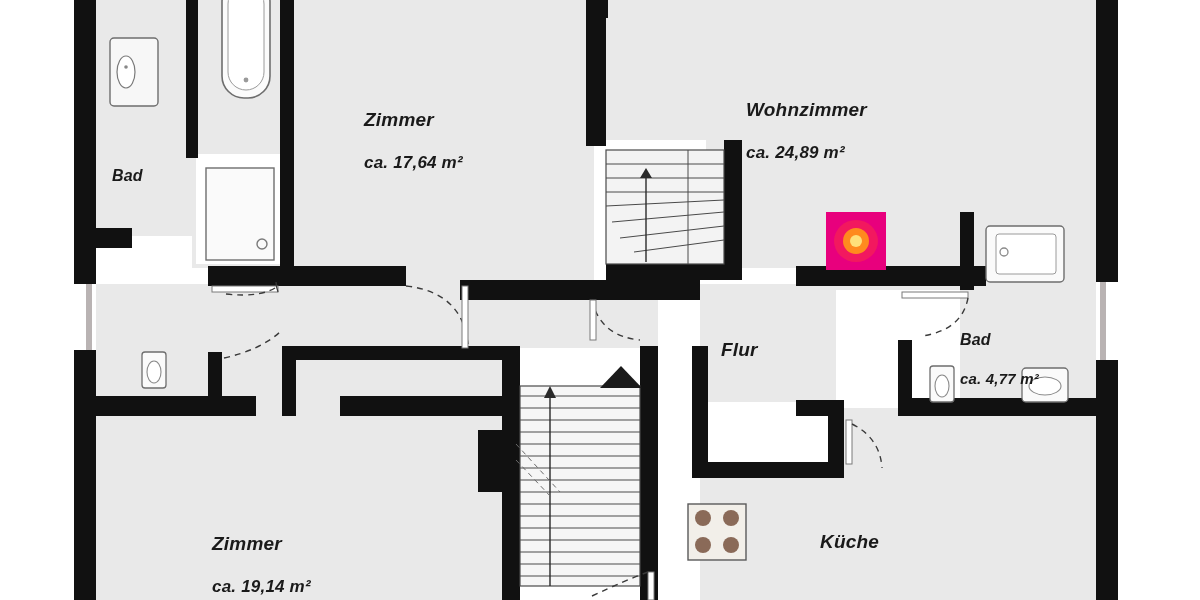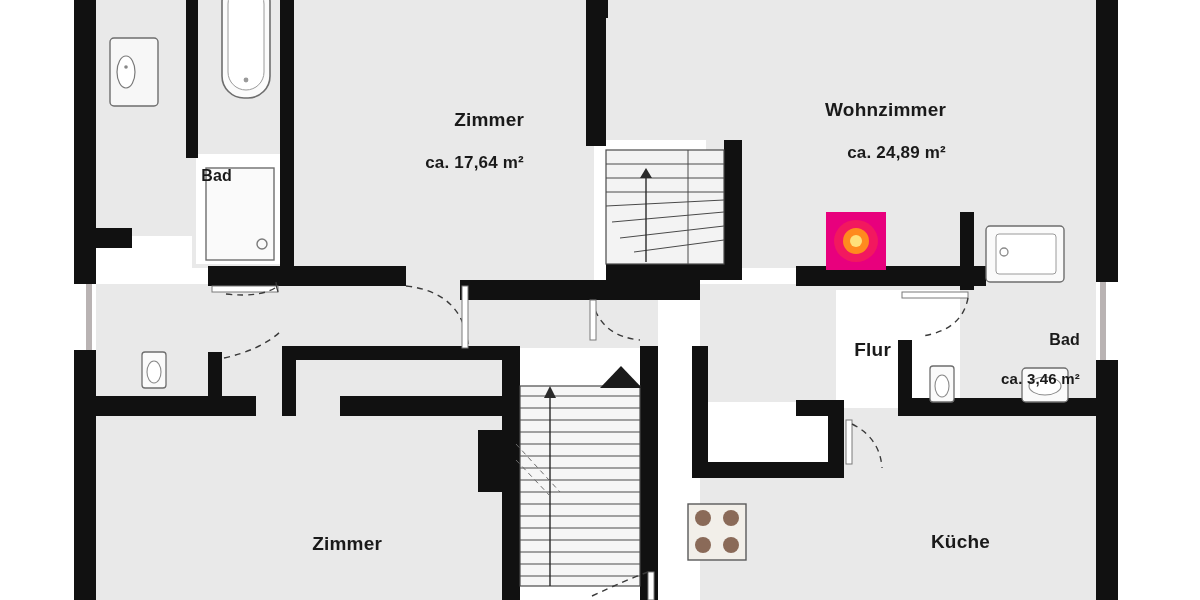--- a/index.html
+++ b/index.html
@@ -14,25 +14,26 @@
     width:1200px;height:600px;
     background:#ffffff;
   }
   
   .wall{position:absolute;background:#111111;}
   .floor{position:absolute;background:#e9e9e9;}
   .thinwall{position:absolute;background:#b9b3b3;}
   .white{position:absolute;background:#ffffff;}
   .label{
     position:absolute;
-    text-align:right;
+    text-align:left;
     color:#1a1a1a;
     line-height:1.25;
     white-space:pre-line;
     pointer-events:none;
+    font-style:italic;
   }
   .label .name{display:block;font-size:19px;font-weight:700;letter-spacing:.2px;}
   .label .area{display:block;font-size:17px;font-weight:700;letter-spacing:.2px;}
   .label.small .name{font-size:16px;}
   .label.small .area{font-size:15px;}
   svg.overlay{position:absolute;left:0;top:0;width:1200px;height:600px;}
 </style>
 </head>
 <body>
 
@@ -227,24 +228,25 @@
   <div class="label small" style="left:112px;top:146px;width:120px;">
     <span class="name">Bad</span>
   </div>
 
   <div class="label" style="left:721px;top:318px;width:170px;">
     <span class="name">Flur</span>
   </div>
 
   <div class="label small" style="left:960px;top:310px;width:120px;">
     <span class="name">Bad</span>
-    <span class="area">ca. 3,46 m²</span>
+    <span class="area">ca. 4,77 m²</span>
   </div>
 
   <div class="label" style="left:212px;top:512px;width:170px;">
     <span class="name">Zimmer</span>
+    <span class="area">ca. 19,14 m²</span>
   </div>
 
   <div class="label" style="left:820px;top:510px;width:170px;">
     <span class="name">Küche</span>
   </div>
 
 </div>
 
 </body></html>

